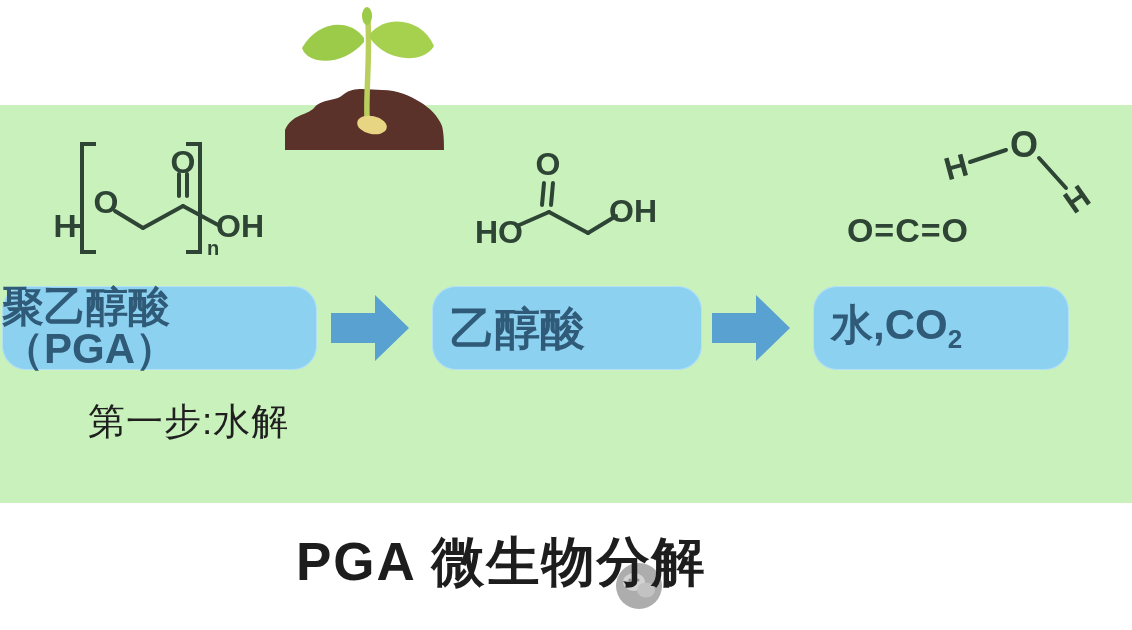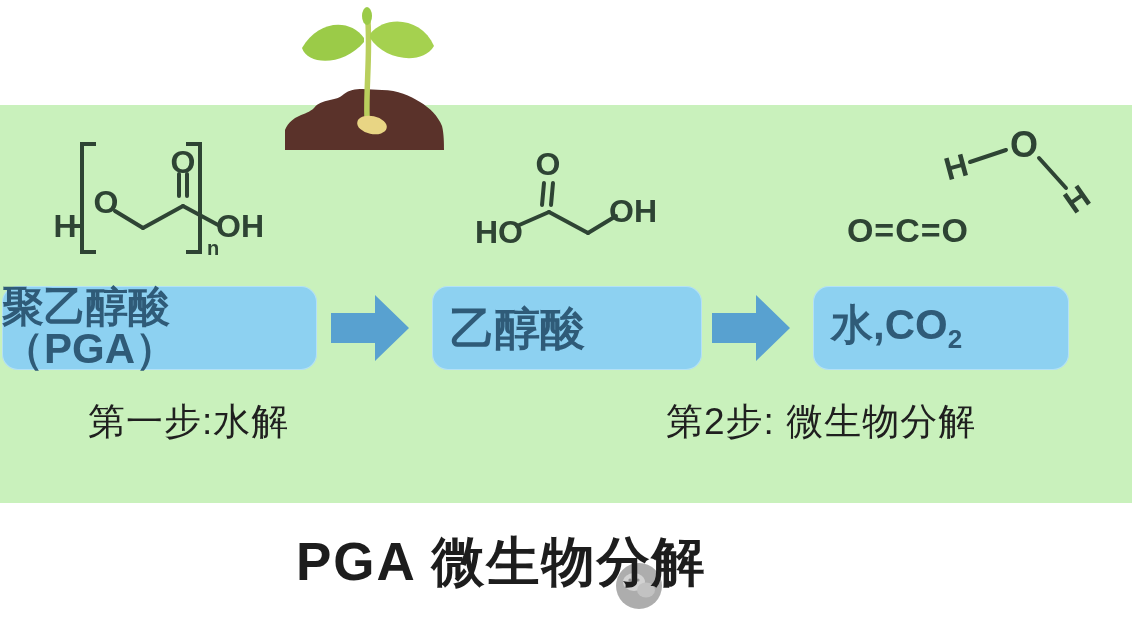--- a/index.html
+++ b/index.html
@@ -14,21 +14,21 @@
   }
   .struct{position:absolute;}
   .bond{stroke:var(--structure-ink,#2e4434);stroke-width:4;stroke-linecap:round;fill:none;}
   .bracket{stroke:var(--structure-ink,#2e4434);stroke-width:4;stroke-linecap:square;fill:none;}
   .atom{fill:var(--structure-ink,#2e4434);font-family:"Liberation Sans","DejaVu Sans",sans-serif;
         font-size:32px;font-weight:700;text-anchor:middle;}
   .atom-sm{font-size:20px;}
   .atom-lg{font-size:36px;}
   .formula{font-size:34px;letter-spacing:1px;}
   .flow-box{
-    position:absolute;top:286px;height:84px;border-radius:16px;
+    position:absolute;top:286px;height:84px;border-radius:24px;
     background:var(--box-blue,#8dd1f1);
     display:flex;align-items:center;
     color:var(--box-text,#2f5b78);font-weight:600;line-height:1;
     box-shadow:0 0 0 1px rgba(255,255,255,.35) inset;
   }
   .flow-box.centered{justify-content:center;}
   .flow-box.left-pad{padding-left:18px;box-sizing:border-box;}
   .box1{left:2px;width:315px;font-size:42px;}
   .box2{left:432px;width:270px;font-size:45px;}
   .box3{left:813px;width:256px;font-size:42px;}
@@ -122,21 +122,20 @@
     <polygon points="0,18 44,18 44,0 78,33 44,66 44,48 0,48"></polygon>
   </svg>
 
   <div class="flow-box box3 left-pad">
     <span>
       <span>水,CO</span><span class="sub2">2</span>
     </span>
   </div>
 
   <div class="step-label step1">第一步:水解</div>
-  <div class="step-label step2">第2步: 微生物分解</div>
 
   <svg class="wechat-icon" viewBox="0 0 48 48" aria-hidden="true">
     <circle cx="24" cy="24" r="23" fill="#999999"></circle>
     <ellipse cx="19" cy="20" rx="11" ry="9" fill="#c8c8c8"></ellipse>
     <ellipse cx="31" cy="28" rx="9" ry="7.5" fill="#b4b4b4"></ellipse>
     <circle cx="15" cy="18" r="1.6" fill="#777"></circle>
     <circle cx="23" cy="18" r="1.6" fill="#777"></circle>
   </svg>
 
   <div class="title">PGA 微生物分解</div>

